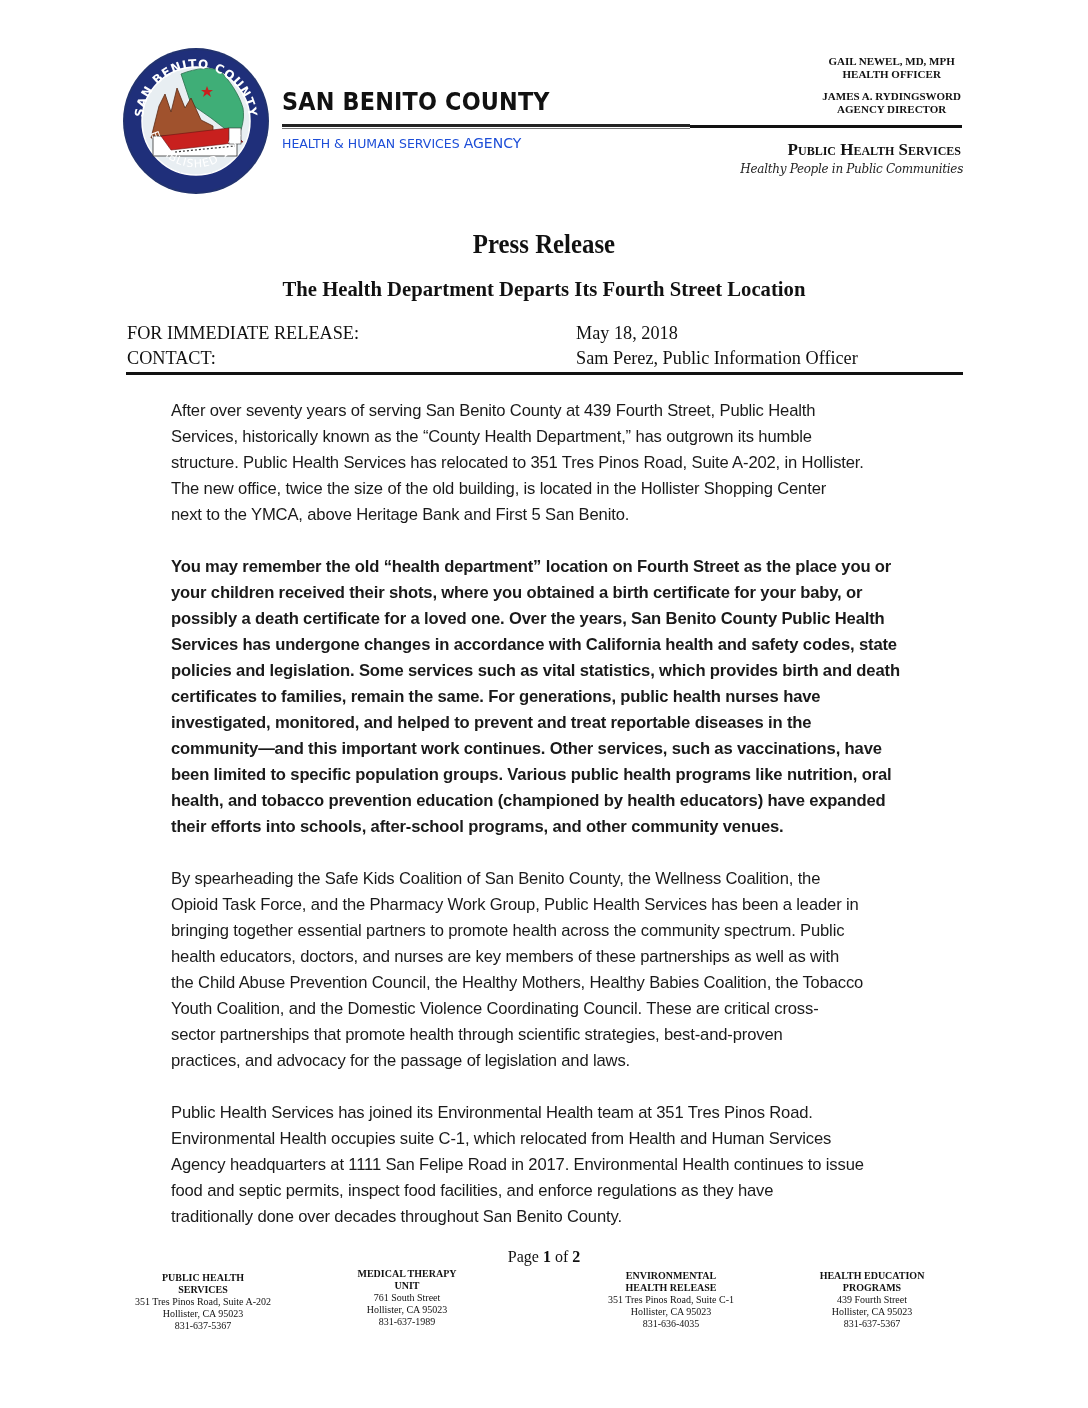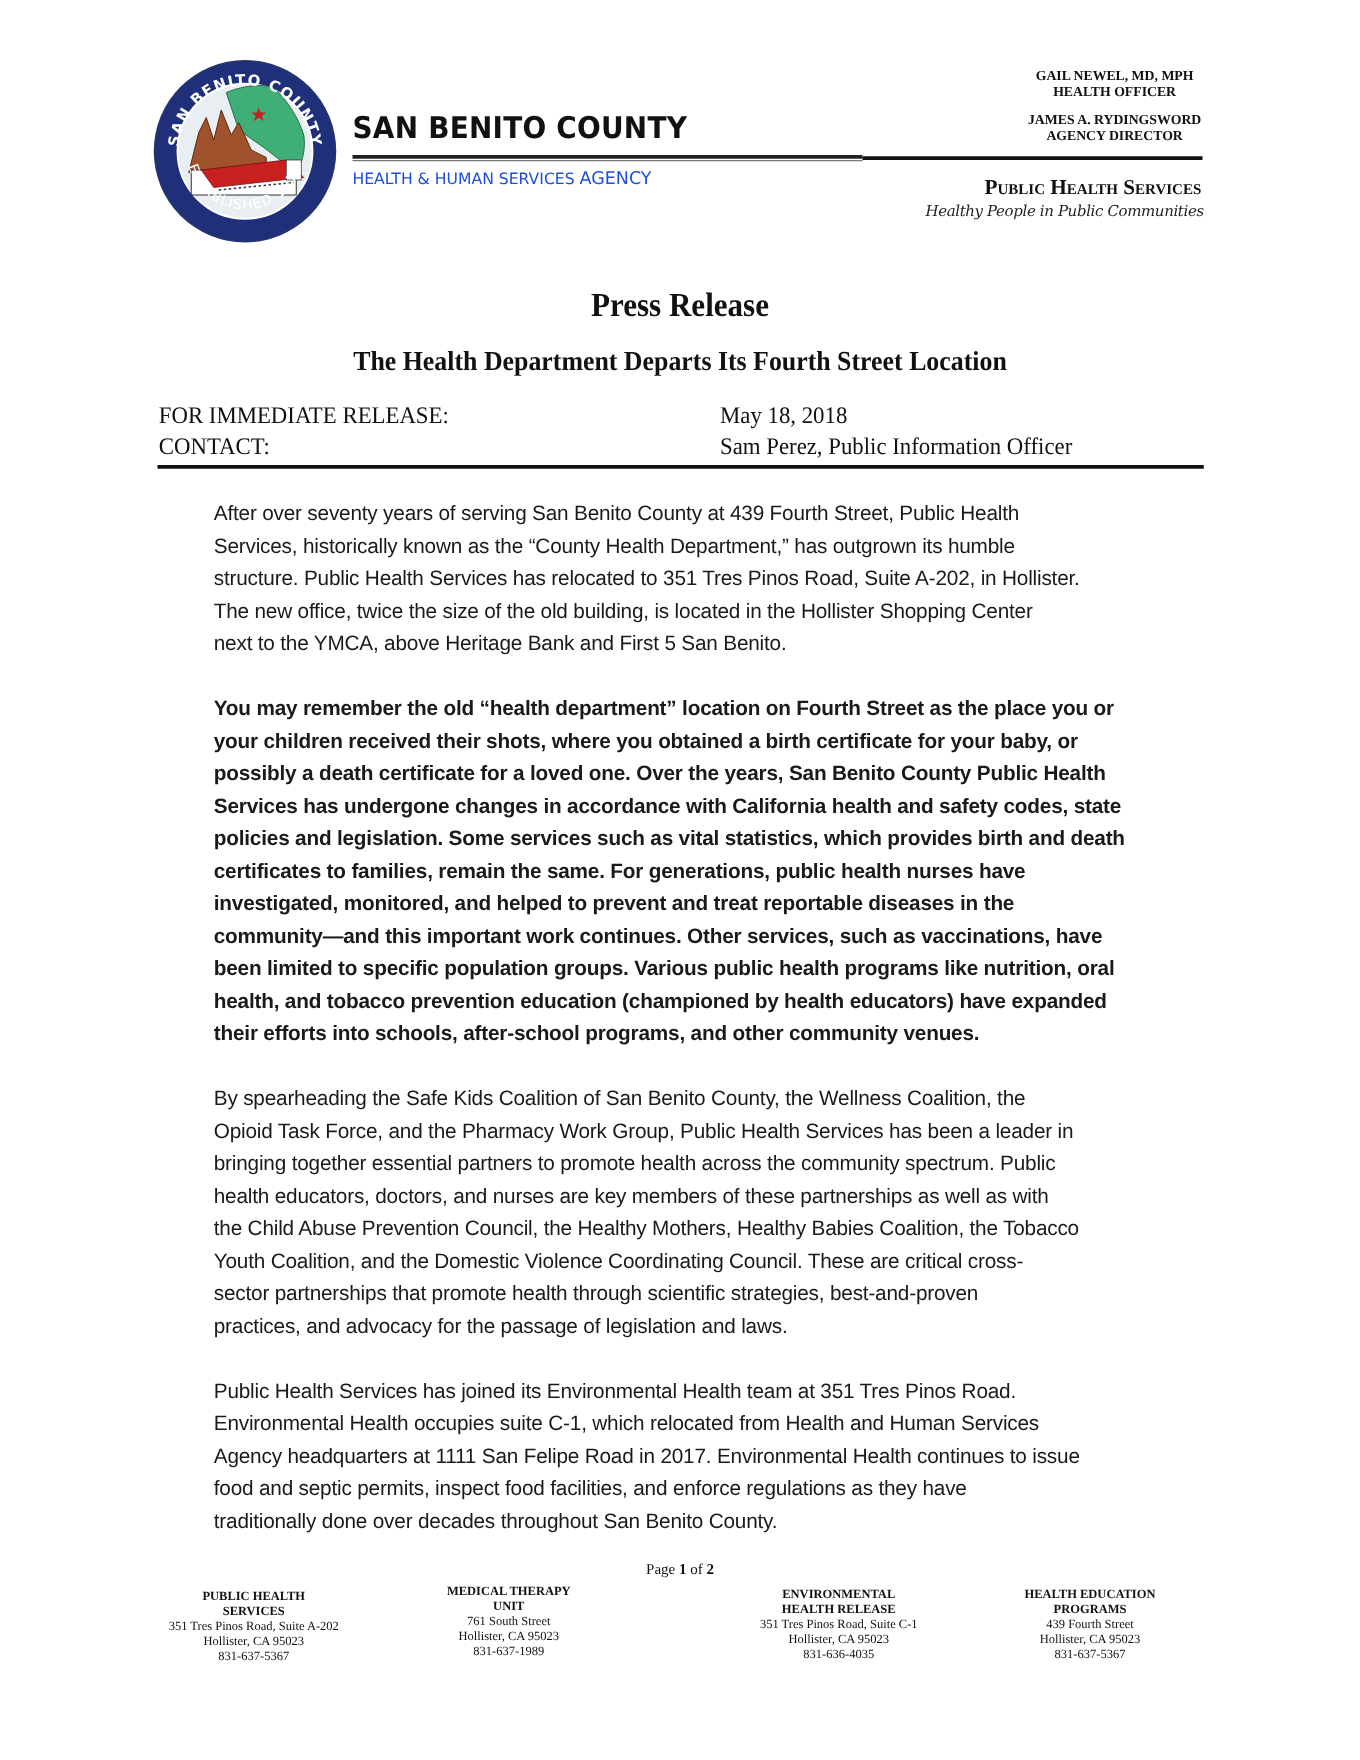--- a/index.html
+++ b/index.html
@@ -28,21 +28,21 @@
   .doc-subtitle { left: 0; width: 1088px; top: 276px; text-align: center; font-family: "Liberation Serif", serif; font-weight: bold; font-size: 22px; transform: scaleX(0.94); color: #111; }
 
   
   .info { font-family: "Liberation Serif", serif; font-size: 19px; color: #111; white-space: nowrap; transform: scaleX(0.96); transform-origin: left top; }
   .info-rule { left: 126px; top: 372px; width: 837px; height: 3px; background: #111; }
 
   
   .body-text { left: 127px; width: 840px; font-family: "Liberation Sans", sans-serif; font-size: 16.6px; line-height: 26px; color: #1a1a1a; letter-spacing: -0.15px; white-space: pre-line; margin-left: 44px; }
 
   
-  .page-num { left: 0; width: 1088px; top: 1248px; text-align: center; font-family: "Liberation Serif", serif; font-size: 12px; color: #111; }
+  .page-num { left: 0; width: 1088px; top: 1248px; text-align: center; font-family: "Liberation Serif", serif; font-size: 16px; color: #111; }
   .footer-col { top: 1268px; width: 190px; text-align: center; font-family: "Liberation Serif", serif; font-size: 10px; line-height: 12px; color: #111; }
   .footer-col .fh { font-weight: bold; }
 </style>
 </head>
 <body>
 
 <div id="seal" class="abs">
   <svg width="150" height="150" viewBox="0 0 150 150">
     <defs>
       <path id="arcTop" d="M 22 75 A 53 53 0 0 1 128 75"></path>

